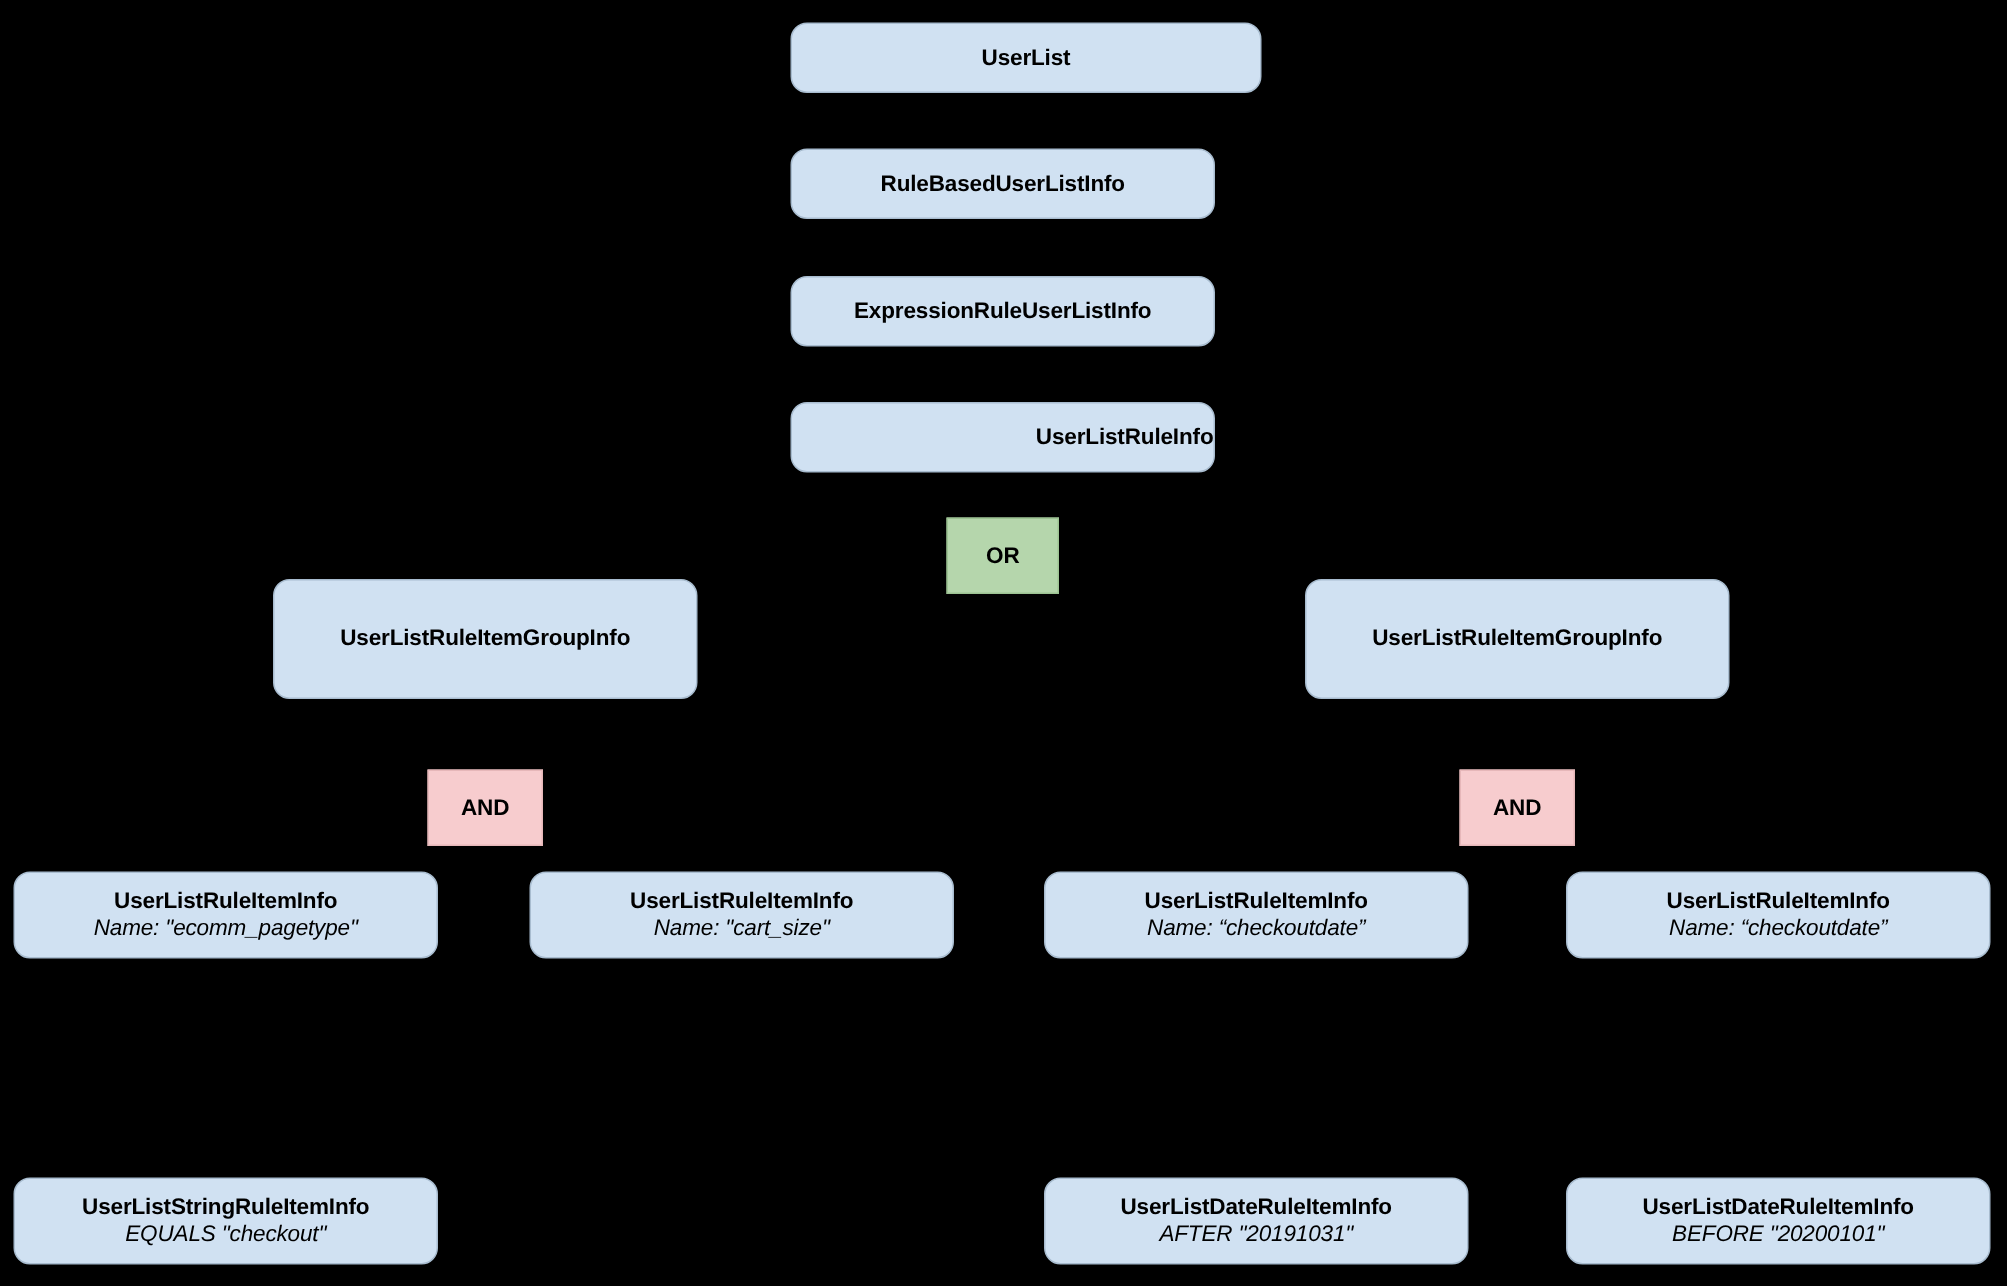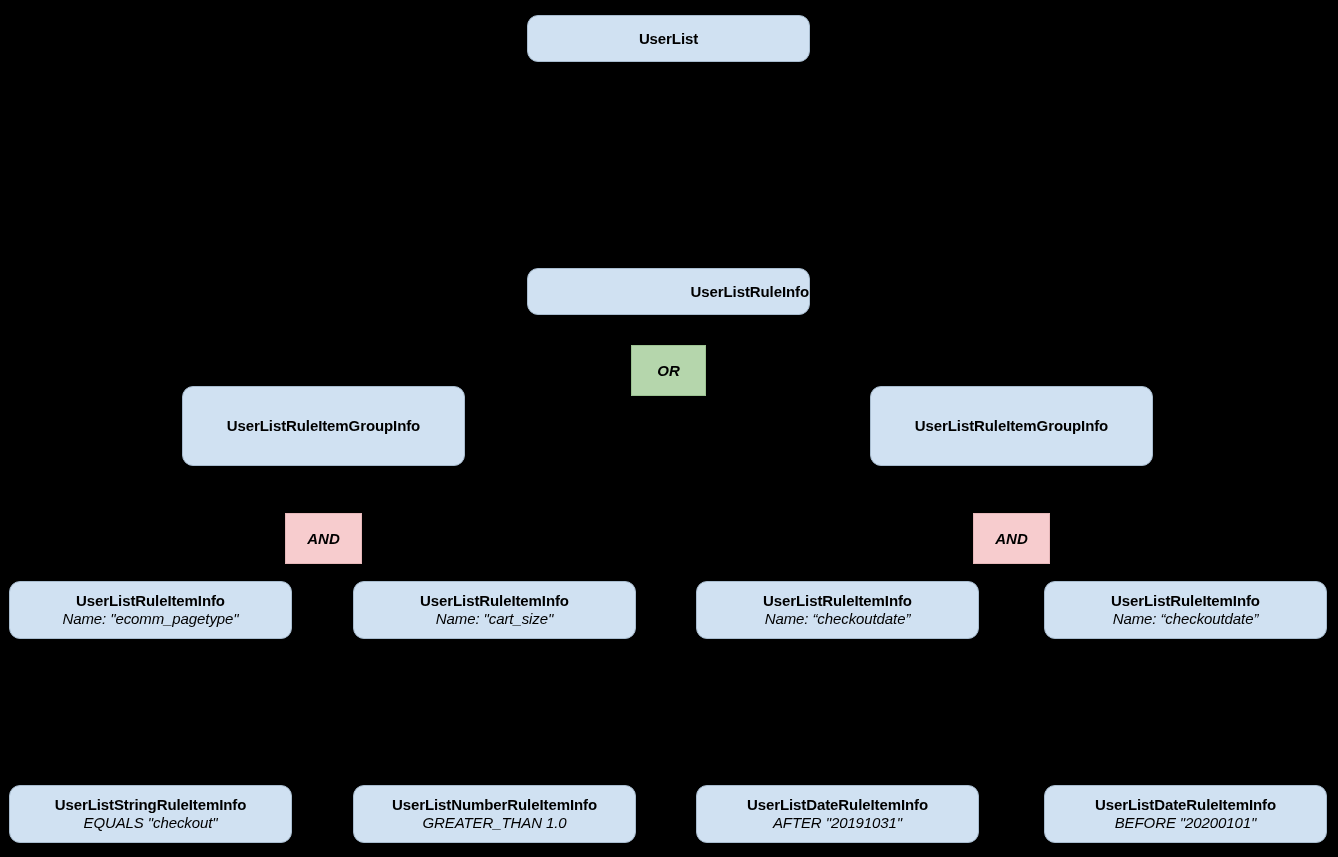--- a/index.html
+++ b/index.html
@@ -38,21 +38,20 @@
 
   .node.entity {
     background: #d0e1f2;
     border: 1px solid #a8bccf;
     border-radius: 11px;
   }
 
   .node.op {
     border-radius: 0;
     border: 1px solid transparent;
-    font-style: italic;
   }
 
   .node.op.or {
     background: #b5d6ac;
     border-color: #9cc392;
   }
 
   .node.op.and {
     background: #f7ccce;
     border-color: #e6b7b9;
@@ -142,25 +141,31 @@
 
   <div class="edge" style="left:494px; top:639px; width:2px; height:141px;"></div>
   <div class="edge-arrow" style="left:489px; top:777px;"></div>
 
   <div class="edge" style="left:837px; top:639px; width:2px; height:141px;"></div>
   <div class="edge-arrow" style="left:832px; top:777px;"></div>
 
   <div class="edge" style="left:1184px; top:639px; width:2px; height:141px;"></div>
   <div class="edge-arrow" style="left:1179px; top:777px;"></div>
 
-  <div class="node entity" style="left:527px; top:15px; width:283px; height:47px;">
+  <div class="node entity" style="left:527px; top:15px; width:314px; height:47px;">
     <div class="node-title">UserList</div>
   </div>
 
-
+  <div class="node entity" style="left:527px; top:99px; width:283px; height:47px;">
+    <div class="node-title">RuleBasedUserListInfo</div>
+  </div>
+
+  <div class="node entity" style="left:527px; top:184px; width:283px; height:47px;">
+    <div class="node-title">ExpressionRuleUserListInfo</div>
+  </div>
 
   <div class="node entity" style="left:527px; top:268px; width:283px; height:47px;align-items:flex-end;">
     <div class="node-title">UserListRuleInfo</div>
   </div>
 
   <div class="node op or" style="left:631px; top:345px; width:75px; height:51px;">
     <div class="op-label">OR</div>
   </div>
 
   <div class="node entity" style="left:182px; top:386px; width:283px; height:80px;">
@@ -197,24 +202,20 @@
   <div class="node entity" style="left:1044px; top:581px; width:283px; height:58px;">
     <div class="node-title">UserListRuleItemInfo</div>
     <div class="node-sub">Name: “checkoutdate”</div>
   </div>
 
   <div class="node entity" style="left:9px; top:785px; width:283px; height:58px;">
     <div class="node-title">UserListStringRuleItemInfo</div>
     <div class="node-sub">EQUALS "checkout"</div>
   </div>
 
-  <div class="node entity" style="left:353px; top:785px; width:283px; height:58px;">
-    <div class="node-title">UserListNumberRuleItemInfo</div>
-    <div class="node-sub">GREATER_THAN 1.0</div>
-  </div>
 
   <div class="node entity" style="left:696px; top:785px; width:283px; height:58px;">
     <div class="node-title">UserListDateRuleItemInfo</div>
     <div class="node-sub">AFTER "20191031"</div>
   </div>
 
   <div class="node entity" style="left:1044px; top:785px; width:283px; height:58px;">
     <div class="node-title">UserListDateRuleItemInfo</div>
     <div class="node-sub">BEFORE "20200101"</div>
   </div>

